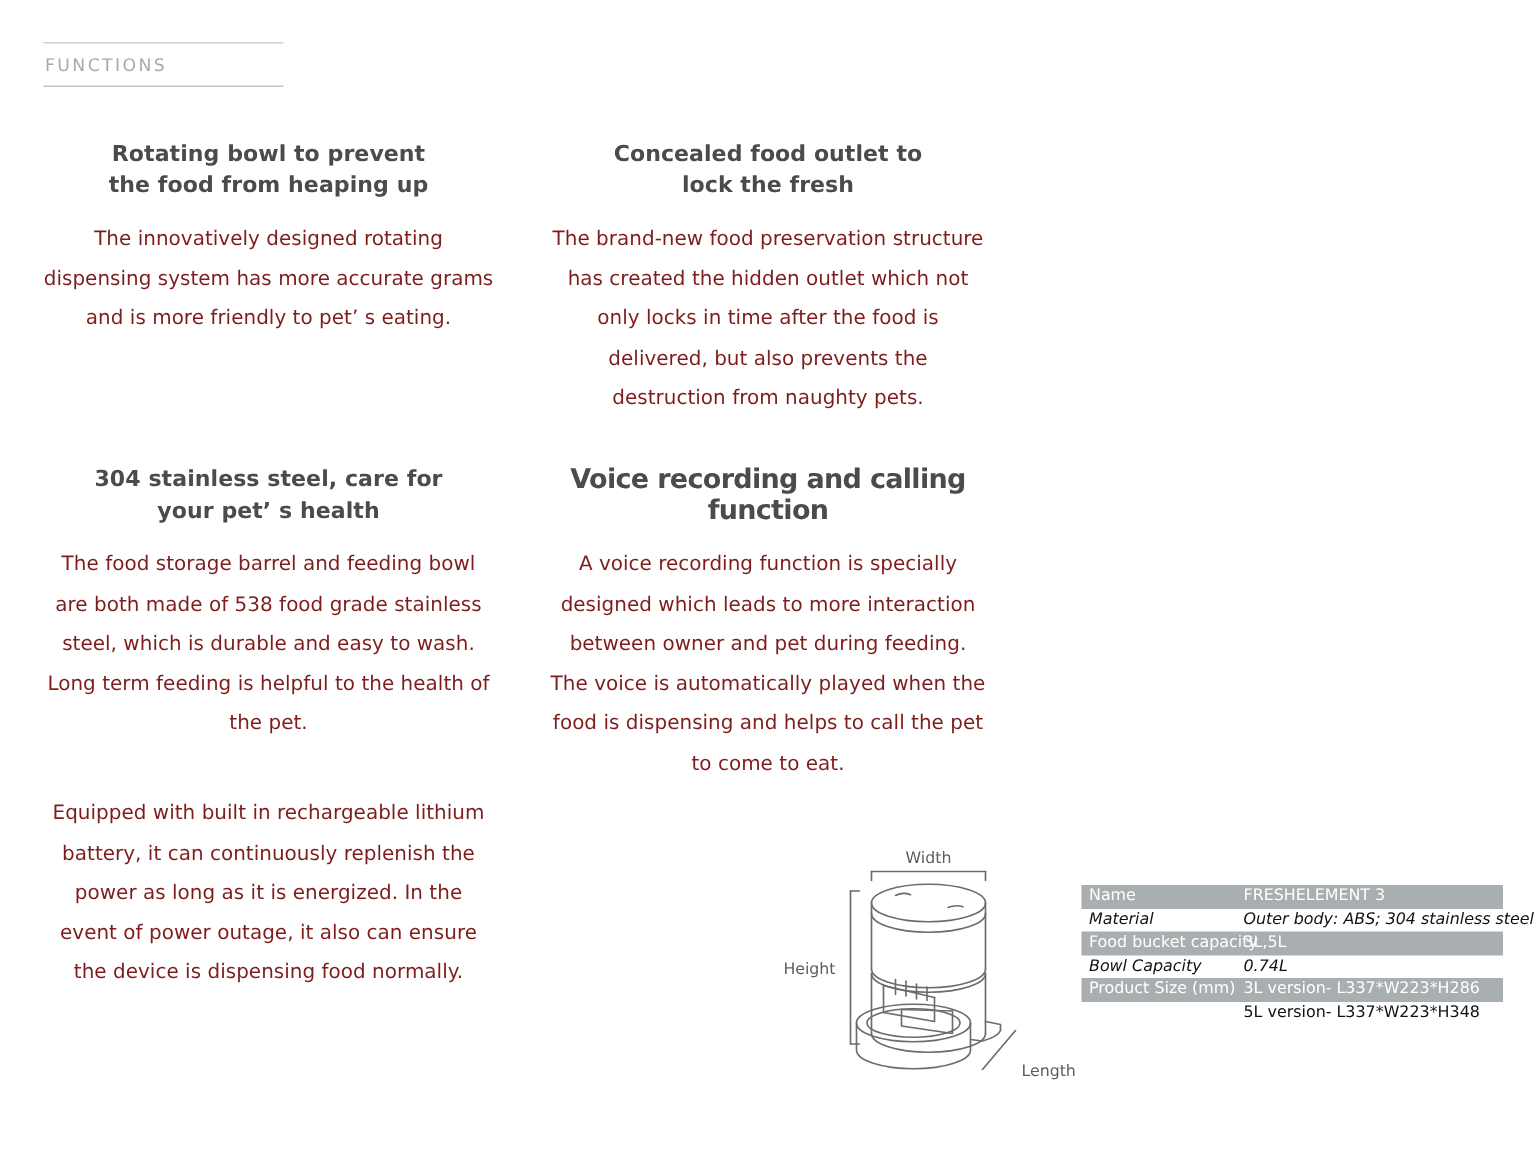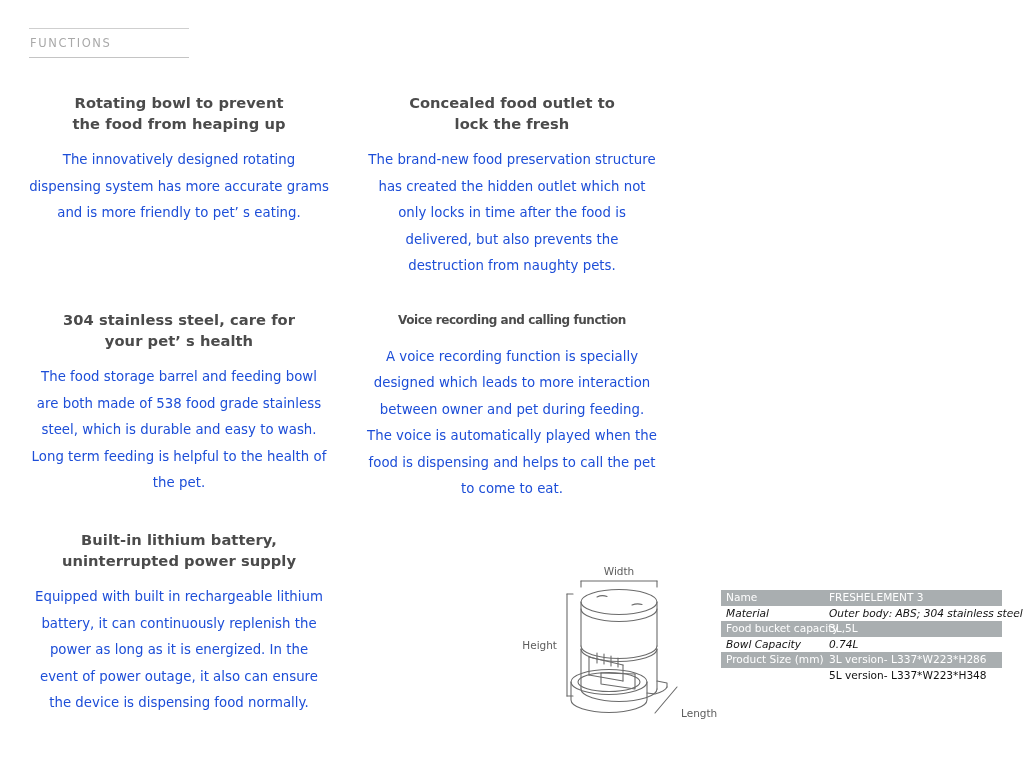--- a/index.html
+++ b/index.html
@@ -48,27 +48,27 @@
   .feature h3 {
     margin: 0 0 13px 0;
     font-size: 14.7px;
     line-height: 20.5px;
     font-weight: 700;
     color: #4b4b4b;
     letter-spacing: 0.05px;
   }
   .feature h3.tight {
     letter-spacing: -0.45px;
-    font-size: 12px;
+    font-size: 18px;
   }
   .feature p {
     margin: 0;
     font-size: 13.3px;
     line-height: 26.6px;
-    color: #1d4ed8;
+    color: #7f1d1d;
     font-weight: 400;
     letter-spacing: 0.02px;
   }
 
   #feature-rotating-bowl { left: 29px; top: 93px;  width: 300px; }
   #feature-stainless     { left: 29px; top: 310px; width: 300px; }
   #feature-battery       { left: 29px; top: 530px; width: 300px; }
   #feature-concealed     { left: 367px; top: 93px;  width: 290px; }
   #feature-voice         { left: 367px; top: 310px; width: 290px; }
 
@@ -150,24 +150,20 @@
 
 <div class="feature" id="feature-stainless">
   <h3>
     <span>304 stainless steel, care for</span><br>
     <span>your pet’   s health</span>
   </h3>
   <p>The food storage barrel and feeding bowl are both made of 538 food grade stainless steel, which is durable and easy to wash. Long term feeding is helpful to the health of the pet.</p>
 </div>
 
 <div class="feature" id="feature-battery">
-  <h3>
-    <span>Built-in lithium battery,</span><br>
-    <span>uninterrupted power supply</span>
-  </h3>
   <p>Equipped with built in rechargeable lithium battery, it can continuously replenish the power as long as it is energized. In the event of power outage, it also can ensure the device is dispensing food normally.</p>
 </div>
 
 <div class="feature" id="feature-concealed">
   <h3>
     <span>Concealed food outlet to</span><br>
     <span>lock the fresh</span>
   </h3>
   <p>The brand-new food preservation structure has created the hidden outlet which not only locks in time after the food is delivered, but also prevents the destruction from naughty pets.</p>
 </div>

